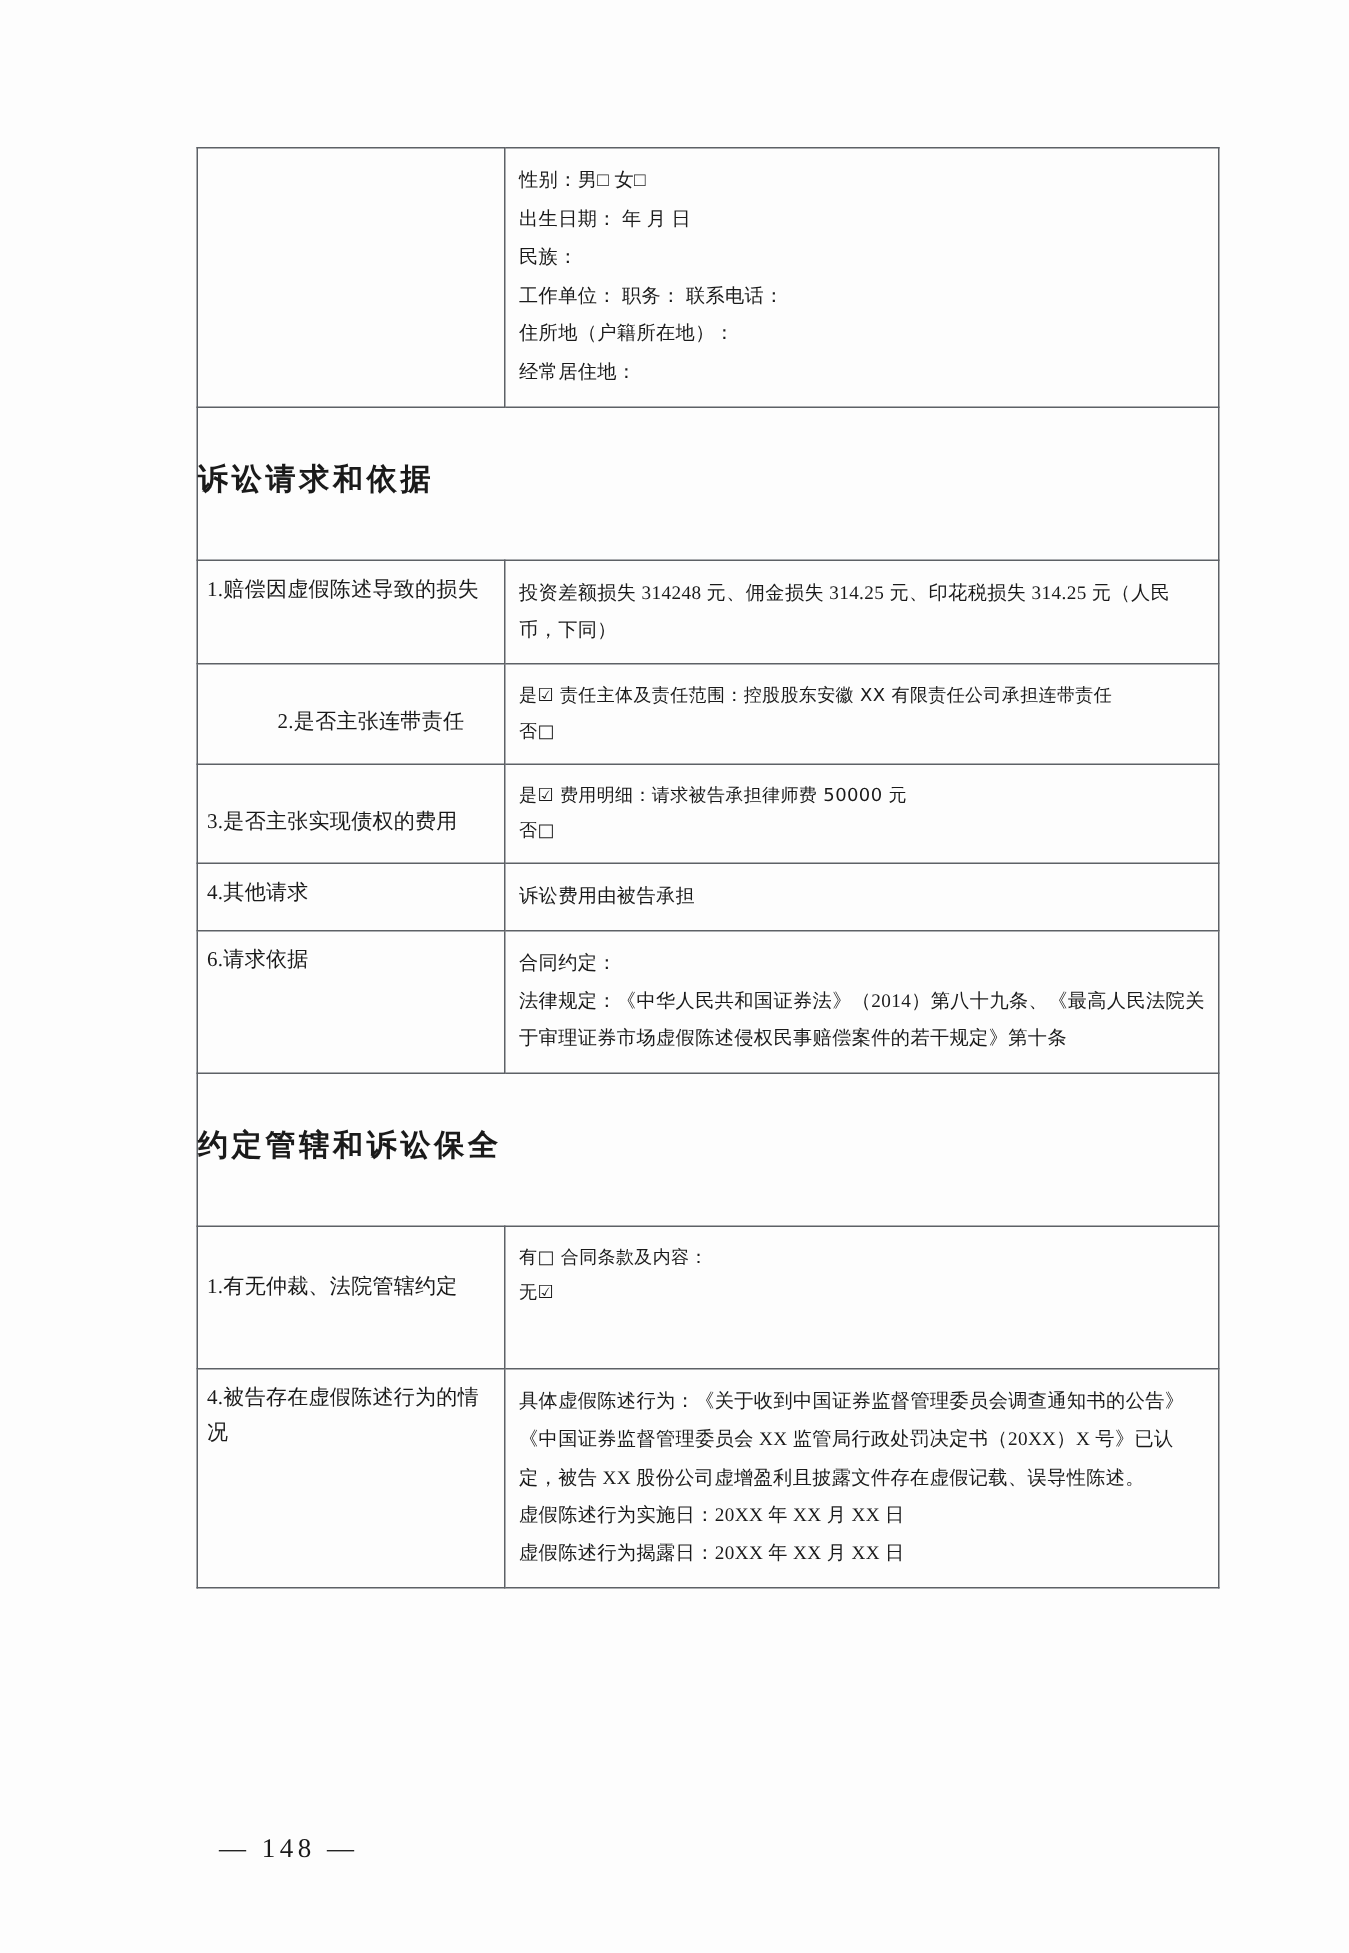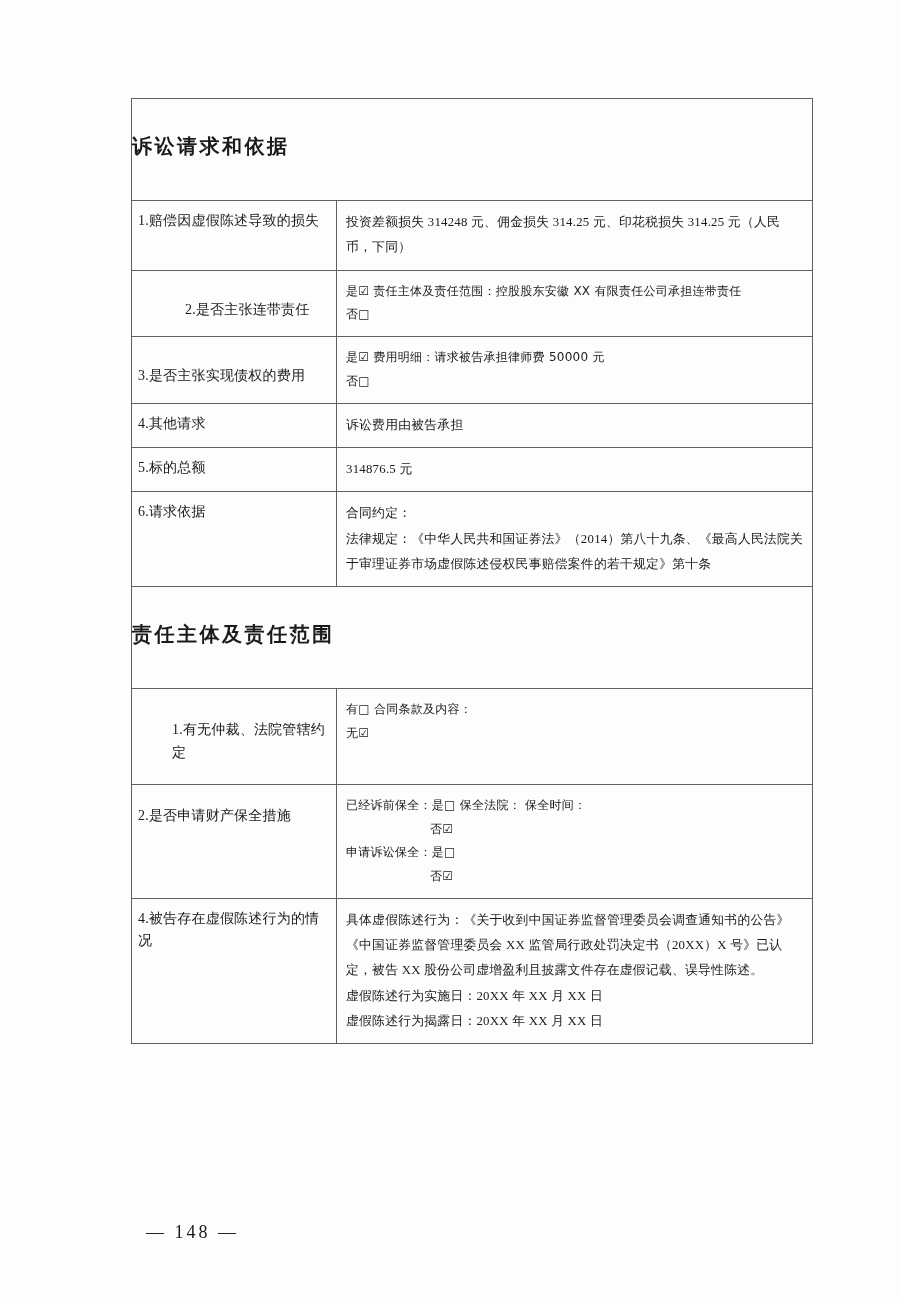--- a/index.html
+++ b/index.html
@@ -100,20 +100,35 @@
 <div class="page">
 
   <div class="table-wrap">
     <table class="form">
       <colgroup>
         <col class="label-col">
         <col class="value-col">
       </colgroup>
       <tbody>
 
+        <tr>
+          <td>
+            <div class="label-cell empty-cell">&nbsp;</div>
+          </td>
+          <td>
+            <div class="value-cell identity">
+              <div class="line">性别：男□ 女□</div>
+              <div class="line">出生日期：        年        月        日</div>
+              <div class="line">民族：</div>
+              <div class="line">工作单位：    职务：    联系电话：</div>
+              <div class="line">住所地（户籍所在地）：</div>
+              <div class="line">经常居住地：</div>
+            </div>
+          </td>
+        </tr>
 
         <tr>
           <td colspan="2" class="section-cell">
             <div class="section-inner">诉讼请求和依据</div>
           </td>
         </tr>
 
         <tr>
           <td>
             <div class="label-cell">1.赔偿因虚假陈述导致的损失</div>
@@ -153,74 +168,51 @@
           <td>
             <div class="label-cell">4.其他请求</div>
           </td>
           <td>
             <div class="value-cell">
               <div class="line">诉讼费用由被告承担</div>
             </div>
           </td>
         </tr>
 
-        <tr>
-          <td>
-            <div class="label-cell">5.标的总额</div>
-          </td>
-          <td>
-            <div class="value-cell">
-              <div class="line">314876.5 元</div>
-            </div>
-          </td>
-        </tr>
 
         <tr>
           <td>
             <div class="label-cell">6.请求依据</div>
           </td>
           <td>
             <div class="value-cell">
               <div class="line">合同约定：</div>
               <div class="wrapline">法律规定：《中华人民共和国证券法》（2014）第八十九条、《最高人民法院关于审理证券市场虚假陈述侵权民事赔偿案件的若干规定》第十条</div>
             </div>
           </td>
         </tr>
 
         <tr>
           <td colspan="2" class="section-cell">
-            <div class="section-inner">责任主体及责任范围</div>
-          </td>
-        </tr>
-
-        <tr>
-          <td>
-            <div class="label-cell" style="padding-top:30px;margin-left:34px;">1.有无仲裁、法院管辖约定</div>
+            <div class="section-inner">约定管辖和诉讼保全</div>
+          </td>
+        </tr>
+
+        <tr>
+          <td>
+            <div class="label-cell" style="padding-top:30px;">1.有无仲裁、法院管辖约定</div>
           </td>
           <td>
             <div class="value-cell" style="padding-bottom:38px;">
               <div class="line cb">有□    合同条款及内容：</div>
               <div class="line cb">无☑</div>
             </div>
           </td>
         </tr>
 
-        <tr>
-          <td>
-            <div class="label-cell" style="padding-top:20px;">2.是否申请财产保全措施</div>
-          </td>
-          <td>
-            <div class="value-cell">
-              <div class="line cb">已经诉前保全：是□          保全法院：           保全时间：</div>
-              <div class="line cb indent-1">否☑</div>
-              <div class="line cb">申请诉讼保全：是□</div>
-              <div class="line cb indent-1">否☑</div>
-            </div>
-          </td>
-        </tr>
 
 
         <tr>
           <td>
             <div class="label-cell">4.被告存在虚假陈述行为的情况</div>
           </td>
           <td>
             <div class="value-cell">
               <div class="wrapline">具体虚假陈述行为：《关于收到中国证券监督管理委员会调查通知书的公告》《中国证券监督管理委员会 XX 监管局行政处罚决定书（20XX）X 号》已认定，被告 XX 股份公司虚增盈利且披露文件存在虚假记载、误导性陈述。</div>
               <div class="line">虚假陈述行为实施日：20XX 年 XX 月 XX 日</div>

